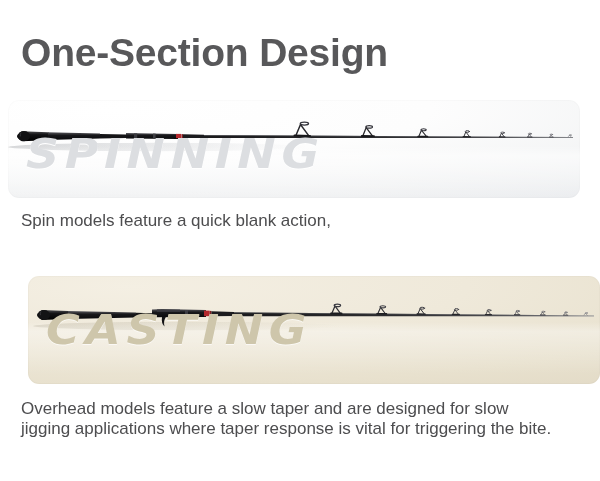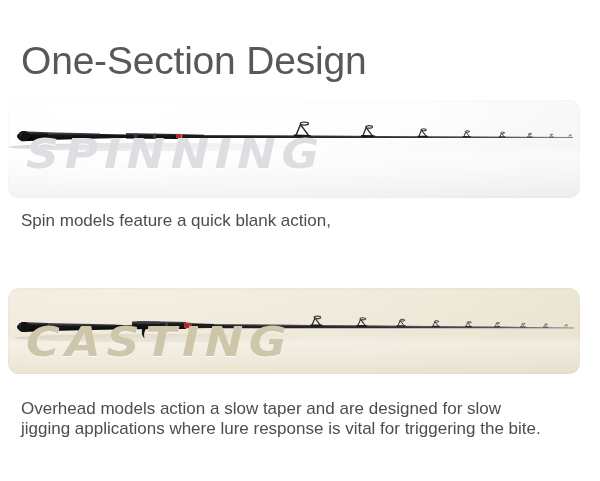--- a/index.html
+++ b/index.html
@@ -19,23 +19,23 @@
   .page {
     position: absolute;
     inset: 0;
     background: #ffffff;
   }
 
   
   .page-title {
     position: absolute;
     left: 21px;
-    top: 39px;
+    top: 31px;
     font-size: 39px;
-    font-weight: 400;
+    font-weight: 700;
     letter-spacing: -0.2px;
     color: #58585a;
     line-height: 1.15;
     white-space: nowrap;
   }
 
   
   .rod-panel {
     position: absolute;
     left: 8px;
@@ -45,25 +45,26 @@
   }
   .rod-panel.spinning {
     top: 100px;
     height: 98px;
     background:
       radial-gradient(140% 120% at 18% 10%, #ffffff 0%, #fdfdfd 40%, #f2f3f4 74%, #e9ebee 100%);
     box-shadow: inset 0 0 0 1px rgba(0,0,0,0.015);
     text-align: center;
   }
   .rod-panel.casting {
-    top: 288px;
-    height: 86px;
+    top: 276px;
+    height: 108px;
     background:
       radial-gradient(140% 120% at 18% 10%, #f4efe3 0%, #efe9da 42%, #e8e1ce 76%, #e2dac6 100%);
     box-shadow: inset 0 0 0 1px rgba(0,0,0,0.02);
+    margin-left: 20px;
   }
 
   
   .panel-sheen {
     position: absolute;
     left: 0;
     right: 0;
     top: 46px;
     height: 52px;
     pointer-events: none;
@@ -313,17 +314,17 @@
         <ellipse cx="558.3" cy="37.0" rx="1.15" ry="0.46" stroke="#75757d" stroke-width="0.58"></ellipse>
       </g>
     </svg>
 
     <div class="panel-sheen"></div>
 
     <div class="wordmark">CASTING</div>
   </div>
 
   <div class="caption cast-caption">
-    <span class="line">Overhead models action a slow taper and are designed for slow</span>
-    <span class="line">jigging applications where lure response is vital for triggering the bite.</span>
+    <span class="line">Overhead models feature a slow taper and are designed for slow</span>
+    <span class="line">jigging applications where taper response is vital for triggering the bite.</span>
   </div>
 
 </div>
 
 </body></html>

